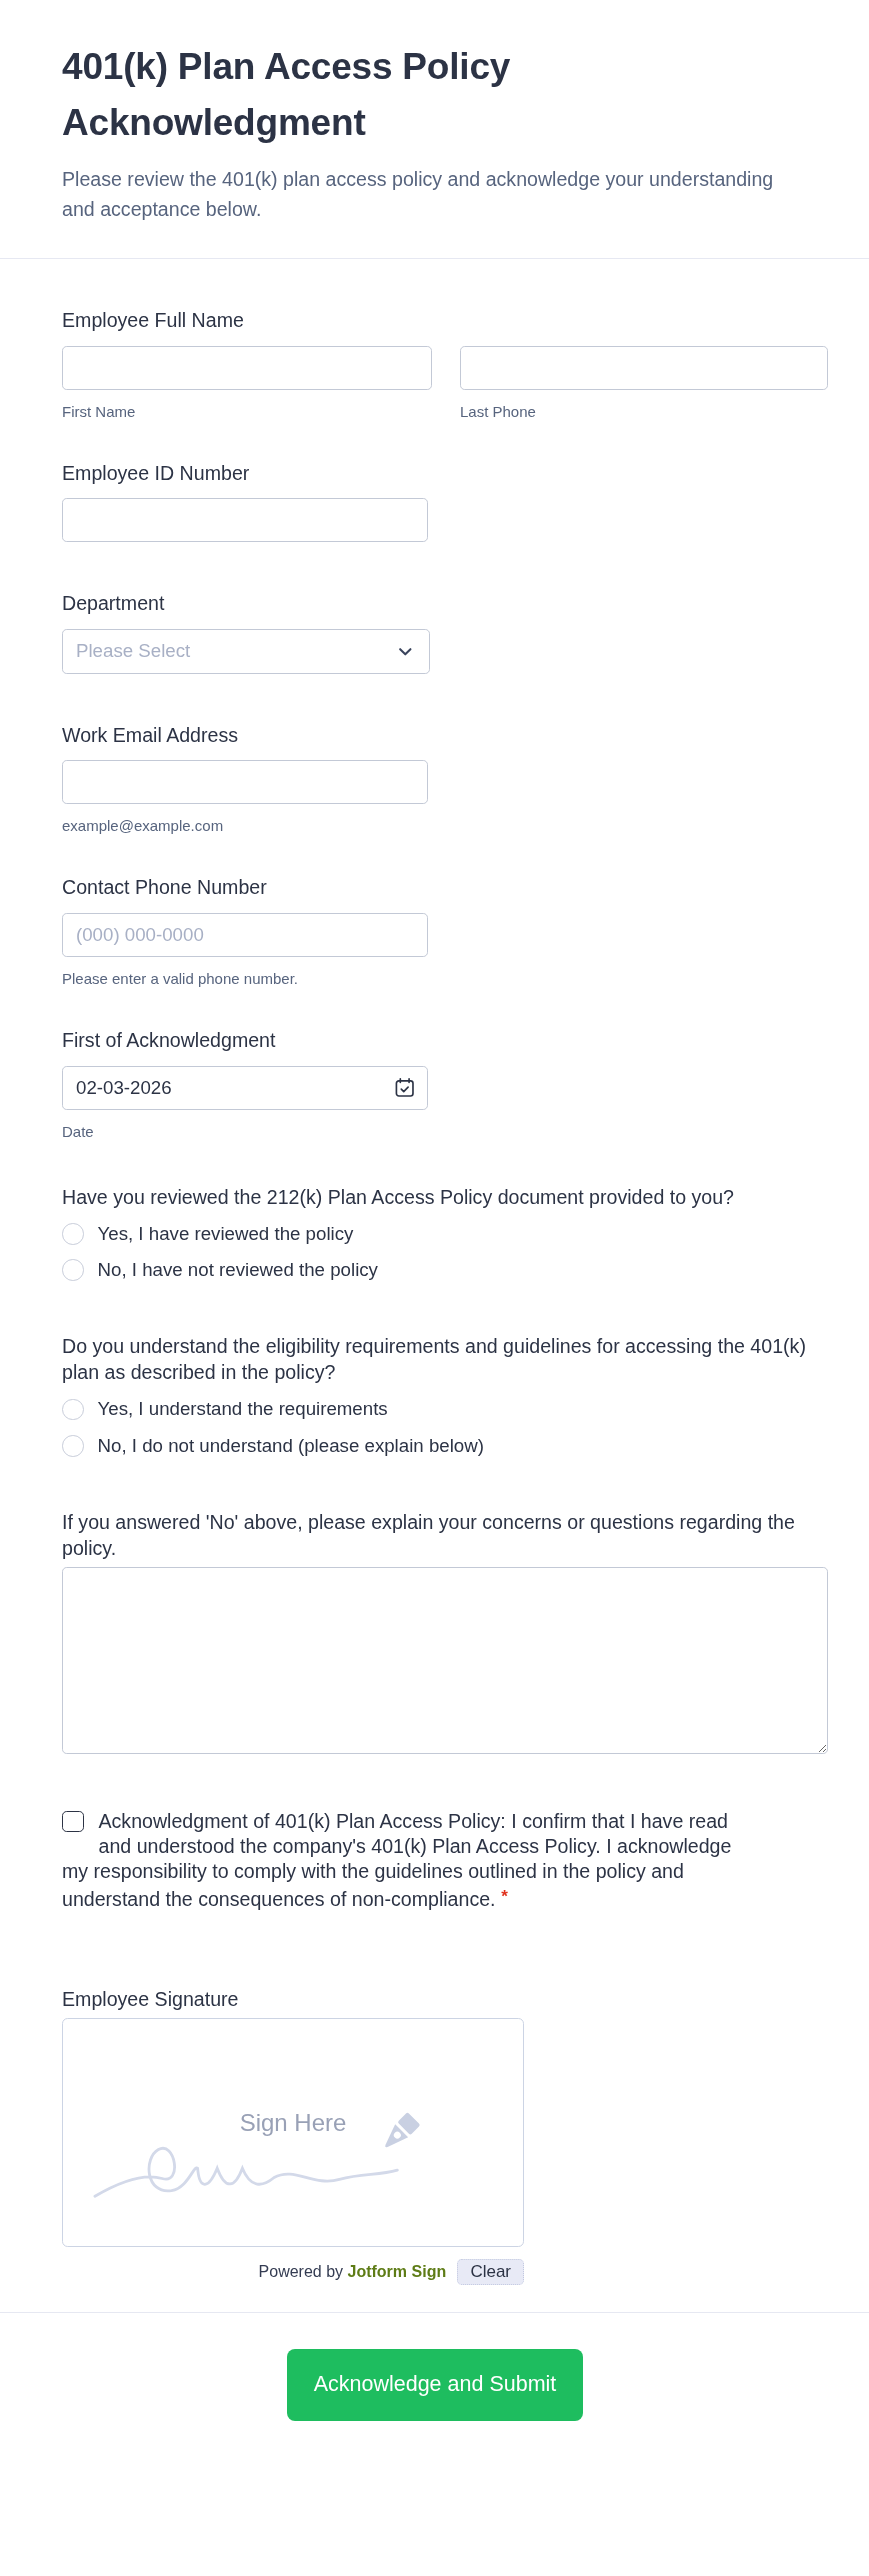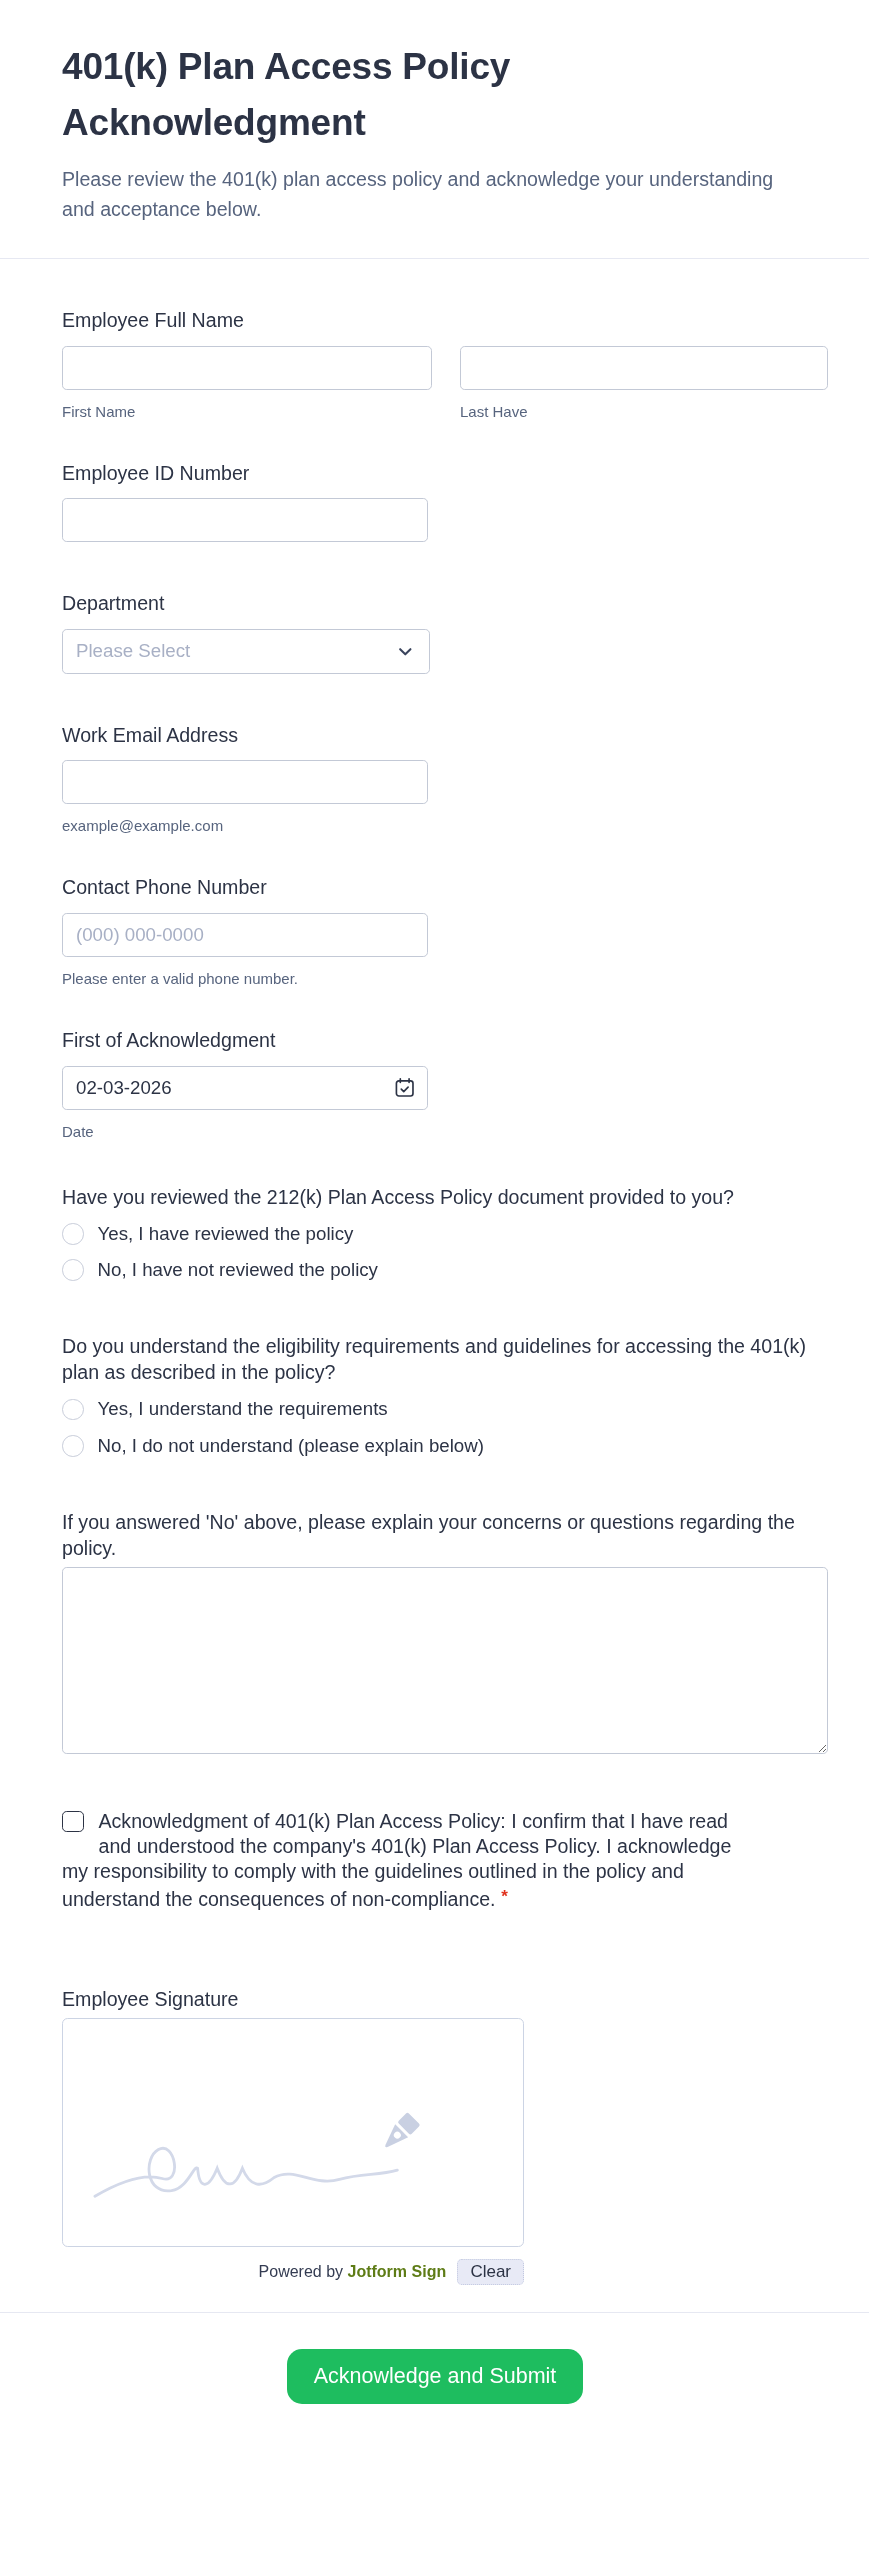--- a/index.html
+++ b/index.html
@@ -81,22 +81,22 @@
   .powered .brand { font-weight: 700; color: #5e7c16; }
   .clear-btn {
     background: #e8eaf6; border: 0.9px dotted #c2c8e0; border-radius: 4.7px;
     font-size: 17px; color: #2c3345; height: 26px; padding: 0 12px; cursor: pointer;
     font-family: "Liberation Sans", sans-serif;
   }
 
   
   .form-footer { border-top: 0.9px solid #e6e8f2; margin-top: 27px; padding: 36px 0 45px 0; display: flex; justify-content: center; }
   .submit-btn {
-    background: #1ebd5f; color: #ffffff; border: none; border-radius: 15px;
-    height: 55px; padding: 0 27px; font-size: 21.5px; font-weight: 500; cursor: pointer;
+    background: #1ebd5f; color: #ffffff; border: none; border-radius: 8px;
+    height: 72px; padding: 0 27px; font-size: 21.5px; font-weight: 500; cursor: pointer;
     font-family: "Liberation Sans", sans-serif;
   }
 </style>
 </head>
 <body>
 
 <div class="page">
 
   <header class="form-header">
     <h1 class="form-title"><span>401(k) Plan Access Policy</span><br><span>Acknowledgment</span></h1>
@@ -108,21 +108,21 @@
 
     <div class="field has-sub">
       <span class="label">Employee Full Name</span>
       <div class="name-row">
         <div class="name-col">
           <input type="text" class="text-input" style="">
           <div class="sublabel">First Name</div>
         </div>
         <div class="name-col last">
           <input type="text" class="text-input" style="">
-          <div class="sublabel">Last Have</div>
+          <div class="sublabel">Last Phone</div>
         </div>
       </div>
     </div>
 
     <div class="field">
       <span class="label">Employee ID Number</span>
       <input type="text" class="text-input" style="">
     </div>
 
     <div class="field">
@@ -195,20 +195,21 @@
     </div>
 
     <div class="checkbox-field">
       <span class="checkbox"></span><span>Acknowledgment of 401(k) Plan Access Policy: I confirm that I have read and understood the company's 401(k) Plan Access Policy. I acknowledge my responsibility to comply with the guidelines outlined in the policy and understand the consequences of non-compliance.</span><span class="req">*</span>
     </div>
 
     <div class="sig-field">
       <span class="label">Employee Signature</span>
       <div class="sig-wrap">
         <div class="sig-box">
+          <div class="sign-here">Sign Here</div>
           <svg class="squiggle" viewBox="0 0 340 90" fill="none">
             <path d="M6 72 C30 58 58 47 78 53 C100 60 92 12 74 22 C58 31 60 70 88 66 C106 63 112 38 116 42 C118 66 128 64 137 42 C146 66 156 63 164 42 C173 64 186 62 198 52 C220 40 240 62 268 54 C292 47 310 50 330 44" stroke="#d3d9e9" stroke-width="3" stroke-linecap="round"></path>
           </svg>
           <svg class="pen" viewBox="0 0 48 48">
             <g transform="rotate(45 24 24)" fill="#c9d0e2">
               <rect x="15" y="4" width="18" height="14" rx="2"></rect>
               <path d="M15 21 L33 21 L25.5 42 Q24 45 22.5 42 Z"></path>
               <circle cx="24" cy="27" r="3.4" fill="#ffffff"></circle>
             </g>
           </svg>

